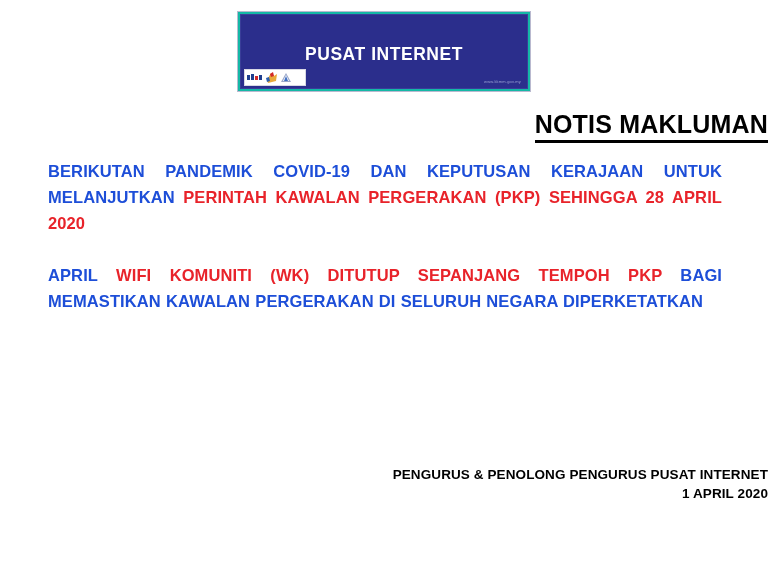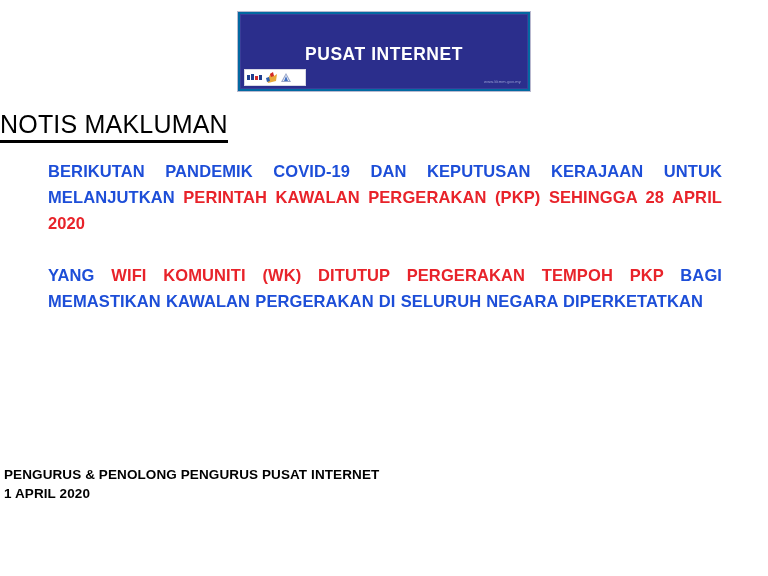--- a/index.html
+++ b/index.html
@@ -22,21 +22,21 @@
   }
 
   
   .banner-wrap {
     position: absolute;
     left: 237px;
     top: 11px;
     width: 294px;
     height: 81px;
     box-sizing: border-box;
-    background: #0369a1;
+    background: #14b8a6;
     border: 1px solid #b9b9cf;
     padding: 2px;
   }
   .banner {
     position: relative;
     width: 100%;
     height: 100%;
     background: #2b2e8c;
     box-sizing: border-box;
     border: 1px solid #3a3d99;
@@ -82,22 +82,22 @@
     letter-spacing: 0.2px;
     font-family: "Liberation Sans", sans-serif;
   }
 
   
   .notice-title {
     position: absolute;
     left: 0;
     right: 0;
     top: 110px;
-    text-align: left;
-    font-weight: normal;
+    text-align: right;
+    font-weight: bold;
     font-size: 25px;
     letter-spacing: 0.2px;
   }
   .notice-title span {
     display: inline-block;
     border-bottom: 3px solid #000000;
     padding-bottom: 1px;
   }
 
   
@@ -117,24 +117,24 @@
     margin: 0 0 26px 0;
     word-spacing: 0.5px;
   }
   .para:last-child { margin-bottom: 0; }
   .para .red { color: #e8232a; }
   .para .blk { color: #1d4ed8; }
 
   
   .footer {
     position: absolute;
-    left: 4px;
+    left: 16px;
     right: 0;
     top: 465px;
-    text-align: left;
+    text-align: right;
   }
   .footer-line {
     font-weight: bold;
     font-size: 13.5px;
     line-height: 19px;
     letter-spacing: 0.1px;
     color: #000000;
   }
 </style>
 </head>
@@ -179,21 +179,21 @@
     <span>NOTIS MAKLUMAN</span>
   </div>
 
   <div class="body-block">
 
     <p class="para">
       <span class="blk">BERIKUTAN PANDEMIK COVID-19 DAN KEPUTUSAN KERAJAAN UNTUK MELANJUTKAN </span><span class="red">PERINTAH KAWALAN PERGERAKAN (PKP) SEHINGGA 28 APRIL 2020</span>
     </p>
 
     <p class="para">
-      <span class="blk">YANG </span><span class="red">WIFI KOMUNITI (WK) DITUTUP PERGERAKAN TEMPOH PKP </span><span class="blk">BAGI MEMASTIKAN KAWALAN PERGERAKAN DI SELURUH NEGARA DIPERKETATKAN</span>
+      <span class="blk">APRIL </span><span class="red">WIFI KOMUNITI (WK) DITUTUP SEPANJANG TEMPOH PKP </span><span class="blk">BAGI MEMASTIKAN KAWALAN PERGERAKAN DI SELURUH NEGARA DIPERKETATKAN</span>
     </p>
 
 
   </div>
 
   <div class="footer">
     <div class="footer-line">PENGURUS &amp; PENOLONG PENGURUS PUSAT INTERNET</div>
     <div class="footer-line">1  APRIL 2020</div>
   </div>
 

